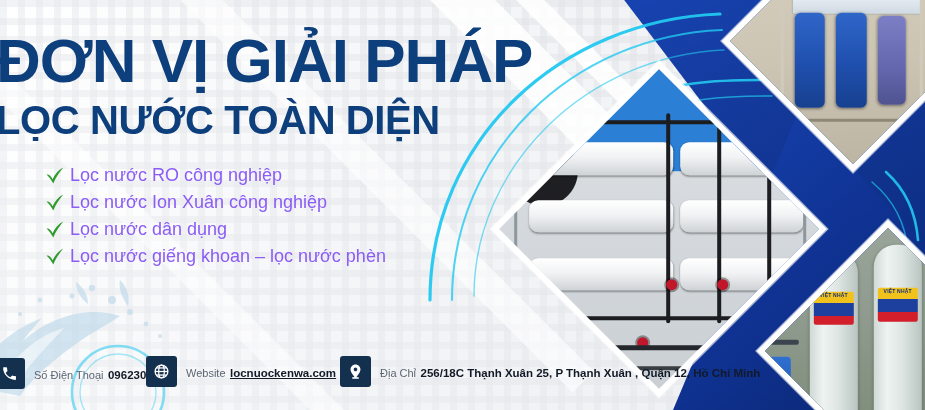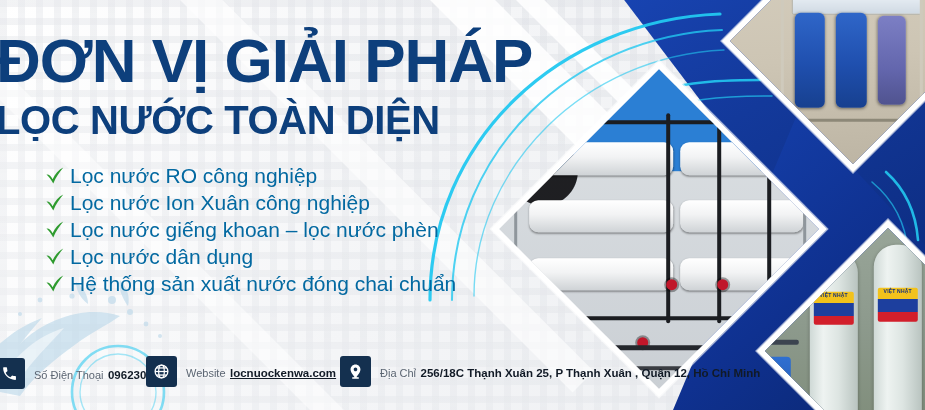--- a/index.html
+++ b/index.html
@@ -100,21 +100,21 @@
   }
   .h2{
     font-size:40px;line-height:44px;font-weight:bold;color:#0d3f7c;
     letter-spacing:-.4px;white-space:nowrap;margin-top:6px;
   }
 
   
   .bullets{position:absolute;left:40px;top:162px;z-index:6;}
   .bullet{display:flex;align-items:center;height:27px;}
   .bullet .tick{width:30px;flex:0 0 30px;display:flex;align-items:center;justify-content:center;}
-  .bullet .txt{font-size:21px;color:#0369a1;white-space:nowrap;}
+  .bullet .txt{font-size:18px;color:#8b5cf6;white-space:nowrap;}
 
   
   .footer{position:absolute;left:0;bottom:0;width:925px;height:62px;z-index:7;}
   .contact{position:absolute;display:flex;align-items:center;gap:9px;}
   .c-phone{left:-6px;top:10px;}
   .c-web{left:146px;top:8px;}
   .c-addr{left:340px;top:8px;}
   .ibox{width:31px;height:31px;flex:0 0 31px;background:#14304f;border-radius:3px;display:flex;align-items:center;justify-content:center;}
   .ctext .lbl{font-size:11px;color:#5b6572;line-height:13px;}
   .ctext .val{font-size:11.5px;color:#111a26;font-weight:bold;line-height:14px;white-space:nowrap;}
@@ -249,37 +249,29 @@
           </svg>
       </span>
       <span class="txt">Lọc nước Ion Xuân công nghiệp</span>
     </div>
     <div class="bullet">
       <span class="tick">
         <svg width="20" height="17" viewBox="0 0 20 17">
             <path d="M1.5,7.5 C4,7.2 6,9 7.6,12.2 C10,7.2 13.6,3 18.3,0.6 C14.6,5 11,10 8.3,16.4 C6,12.6 3.8,9.6 1.5,7.5 Z" fill="#2e9b2e"></path>
           </svg>
       </span>
-      <span class="txt">Lọc nước giếng khoan – lọc nước phèn</span>
+      <span class="txt">Lọc nước dân dụng</span>
     </div>
     <div class="bullet">
       <span class="tick">
         <svg width="20" height="17" viewBox="0 0 20 17">
             <path d="M1.5,7.5 C4,7.2 6,9 7.6,12.2 C10,7.2 13.6,3 18.3,0.6 C14.6,5 11,10 8.3,16.4 C6,12.6 3.8,9.6 1.5,7.5 Z" fill="#2e9b2e"></path>
           </svg>
       </span>
-      <span class="txt">Lọc nước dân dụng</span>
-    </div>
-    <div class="bullet">
-      <span class="tick">
-        <svg width="20" height="17" viewBox="0 0 20 17">
-            <path d="M1.5,7.5 C4,7.2 6,9 7.6,12.2 C10,7.2 13.6,3 18.3,0.6 C14.6,5 11,10 8.3,16.4 C6,12.6 3.8,9.6 1.5,7.5 Z" fill="#2e9b2e"></path>
-          </svg>
-      </span>
-      <span class="txt">Hệ thống sản xuất nước đóng chai chuẩn</span>
+      <span class="txt">Lọc nước giếng khoan – lọc nước phèn</span>
     </div>
   </div>
 
   <div class="footer">
 
     <div class="contact c-phone">
       <span class="ibox">
         <svg width="17" height="17" viewBox="0 0 24 24" fill="#ffffff">
             <path d="M6.6,10.8c1.4,2.8,3.8,5.1,6.6,6.6l2.2-2.2c0.3-0.3,0.7-0.4,1-0.2c1.2,0.4,2.4,0.6,3.7,0.6c0.6,0,1,0.4,1,1V20c0,0.6-0.4,1-1,1C10.6,21,3,13.4,3,4c0-0.6,0.4-1,1-1h3.5c0.6,0,1,0.4,1,1c0,1.3,0.2,2.5,0.6,3.7c0.1,0.3,0,0.7-0.2,1L6.6,10.8z"></path>
           </svg>

